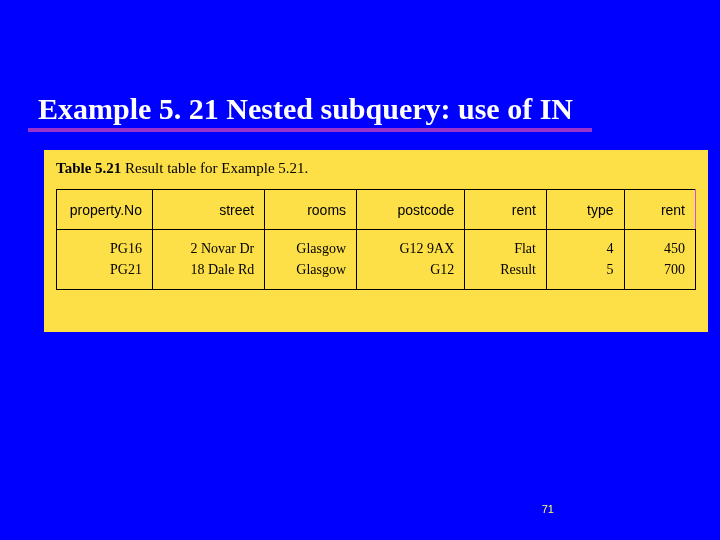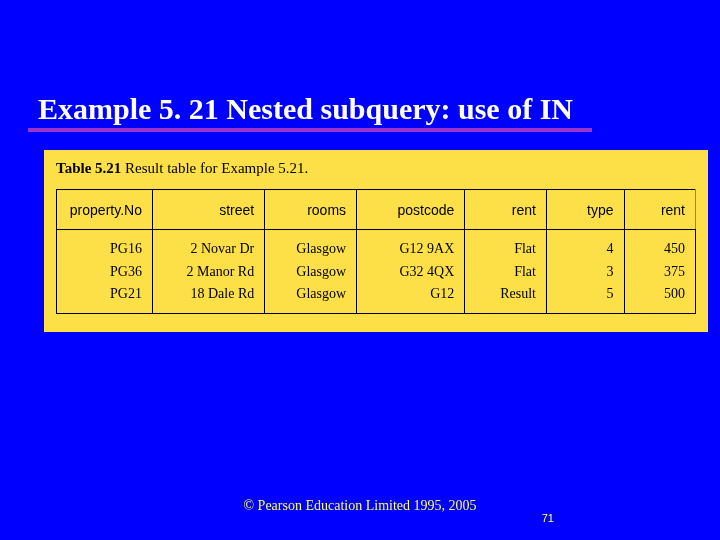--- a/index.html
+++ b/index.html
@@ -93,21 +93,21 @@
     left: 0;
     width: 720px;
     text-align: center;
     color: #ffff66;
     font-size: 14px;
     font-family: "Times New Roman", Times, serif;
   }
   .page-num {
     position: absolute;
     right: 30px;
-    bottom: 16px;
+    bottom: 25px;
     color: #ffff66;
     font-size: 11px;
     font-family: Arial, sans-serif;
   }
 </style>
 </head>
 <body>
 
 <div class="slide">
 
@@ -142,37 +142,27 @@
       <tbody>
         <tr class="first">
           <td>PG16</td>
           <td>2 Novar Dr</td>
           <td>Glasgow</td>
           <td>G12 9AX</td>
           <td>Flat</td>
           <td>4</td>
           <td>450</td>
         </tr>
-        <tr>
-          <td>PG36</td>
-          <td>2 Manor Rd</td>
-          <td>Glasgow</td>
-          <td>G32 4QX</td>
-          <td>Flat</td>
-          <td>3</td>
-          <td>375</td>
-        </tr>
         <tr class="last">
           <td>PG21</td>
           <td>18 Dale Rd</td>
           <td>Glasgow</td>
           <td>G12</td>
           <td>Result</td>
           <td>5</td>
-          <td>500</td>
+          <td>700</td>
         </tr>
       </tbody>
     </table>
   </div>
 
-  <div class="footer">© Pearson Education Limited 1995, 2005</div>
   <div class="page-num">71</div>
 </div>
 
 </body></html>

